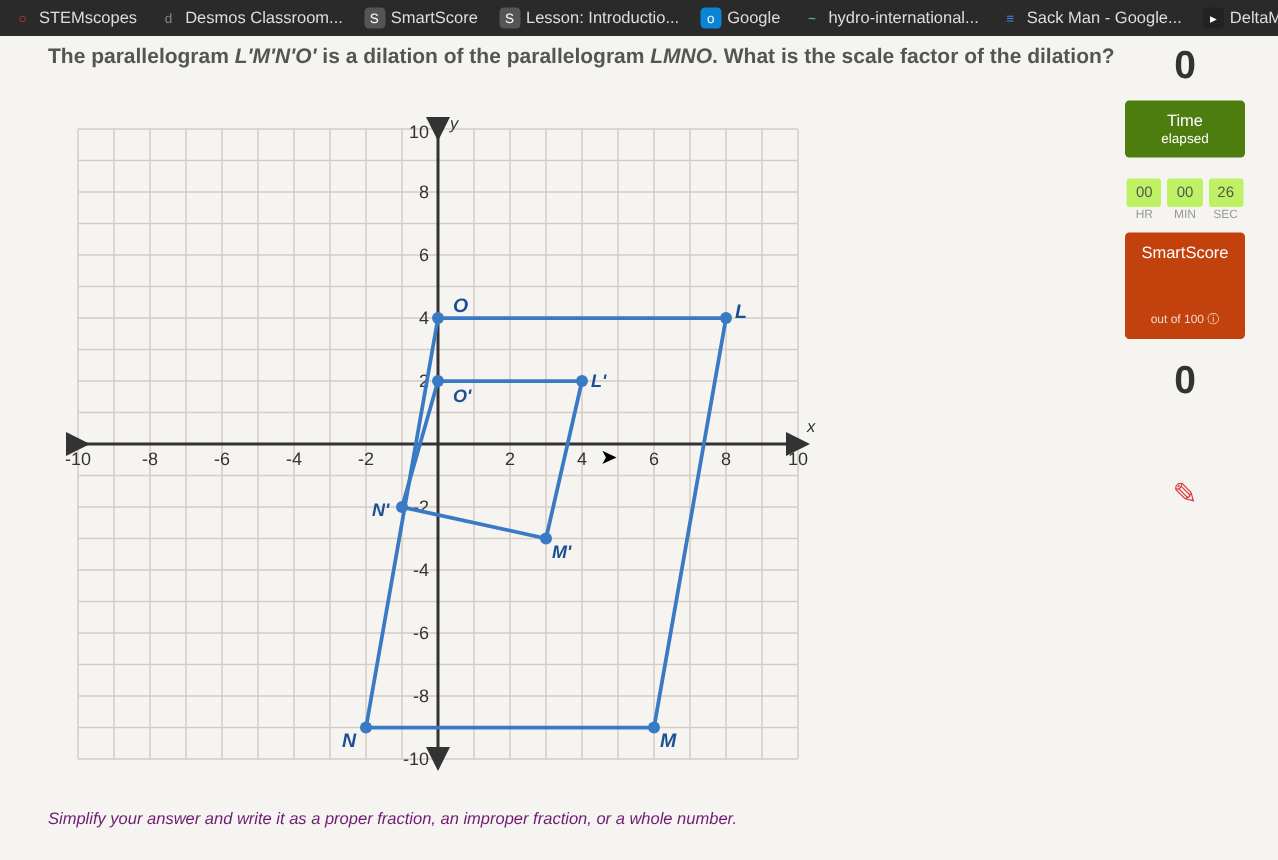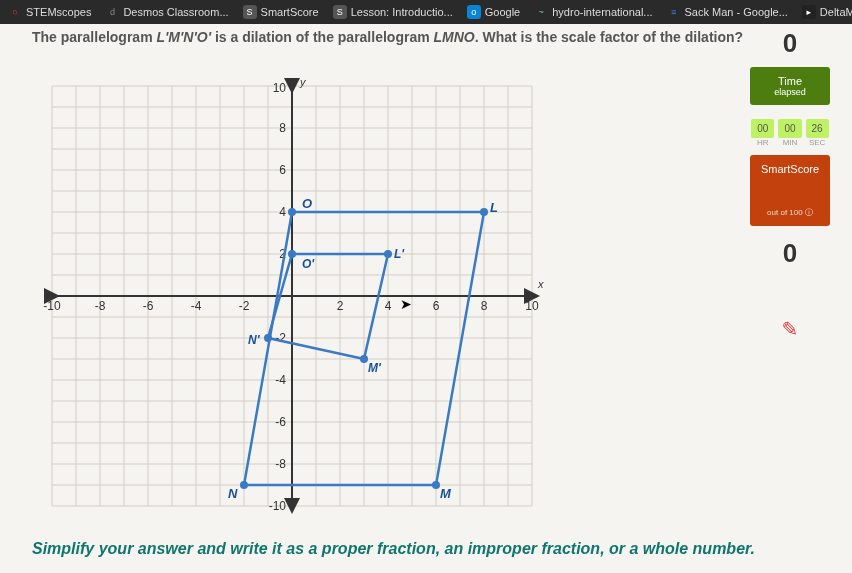--- a/index.html
+++ b/index.html
@@ -5,21 +5,21 @@
 * { margin: 0; padding: 0; box-sizing: border-box; }
 body { font-family: Arial, sans-serif; background: #f5f4f0; width: 852px; height: 573px; overflow: hidden; position: relative; }
 .bookmarks { background: #2a2a2a; height: 24px; display: flex; align-items: center; padding: 0 8px; gap: 14px; font-size: 11px; color: #ddd; }
 .bookmark { display: flex; align-items: center; gap: 4px; cursor: pointer; white-space: nowrap; }
 .bookmark .bicon { width: 14px; height: 14px; border-radius: 3px; display: flex; align-items: center; justify-content: center; font-size: 9px; }
 .content { position: relative; padding: 4px 16px; margin-left: 16px; }
 .question { font-size: 14px; color: #555; font-weight: bold; line-height: 1.4; margin-bottom: 8px; }
 .question em { font-style: italic; }
 .graph-container { position: relative; width: 520px; height: 480px; }
 .graph-svg { width: 100%; height: 100%; }
-.instruction { font-size: 16px; color: #0f766e; font-style: italic; font-weight: bold; margin-top: 4px; }
+.instruction { font-size: 11px; color: #701a75; font-style: italic; font-weight: normal; margin-top: 4px; }
 .sidebar { position: absolute; right: 12px; top: 28px; width: 100px; display: flex; flex-direction: column; gap: 8px; align-items: center; }
 .counter { font-size: 26px; font-weight: bold; color: #333; }
 .time-box { background: #4d7c0f; color: white; font-size: 11px; padding: 8px; text-align: center; border-radius: 3px; width: 80px; }
 .time-values { display: flex; gap: 4px; margin-top: 6px; }
 .tv { background: #bef264; color: #555; font-size: 10px; padding: 4px 6px; border-radius: 2px; flex: 1; text-align: center; }
 .tv-labels { display: flex; gap: 4px; font-size: 8px; color: #999; }
 .tv-labels span { flex: 1; text-align: center; }
 .smart-box { background: #c2410c; color: white; font-size: 11px; padding: 8px 4px; text-align: center; border-radius: 3px; width: 80px; }
 .smart-sub { font-size: 8px; opacity: 0.8; margin-top: 32px; }
 .score { font-size: 26px; font-weight: bold; color: #333; margin-top: 4px; }

